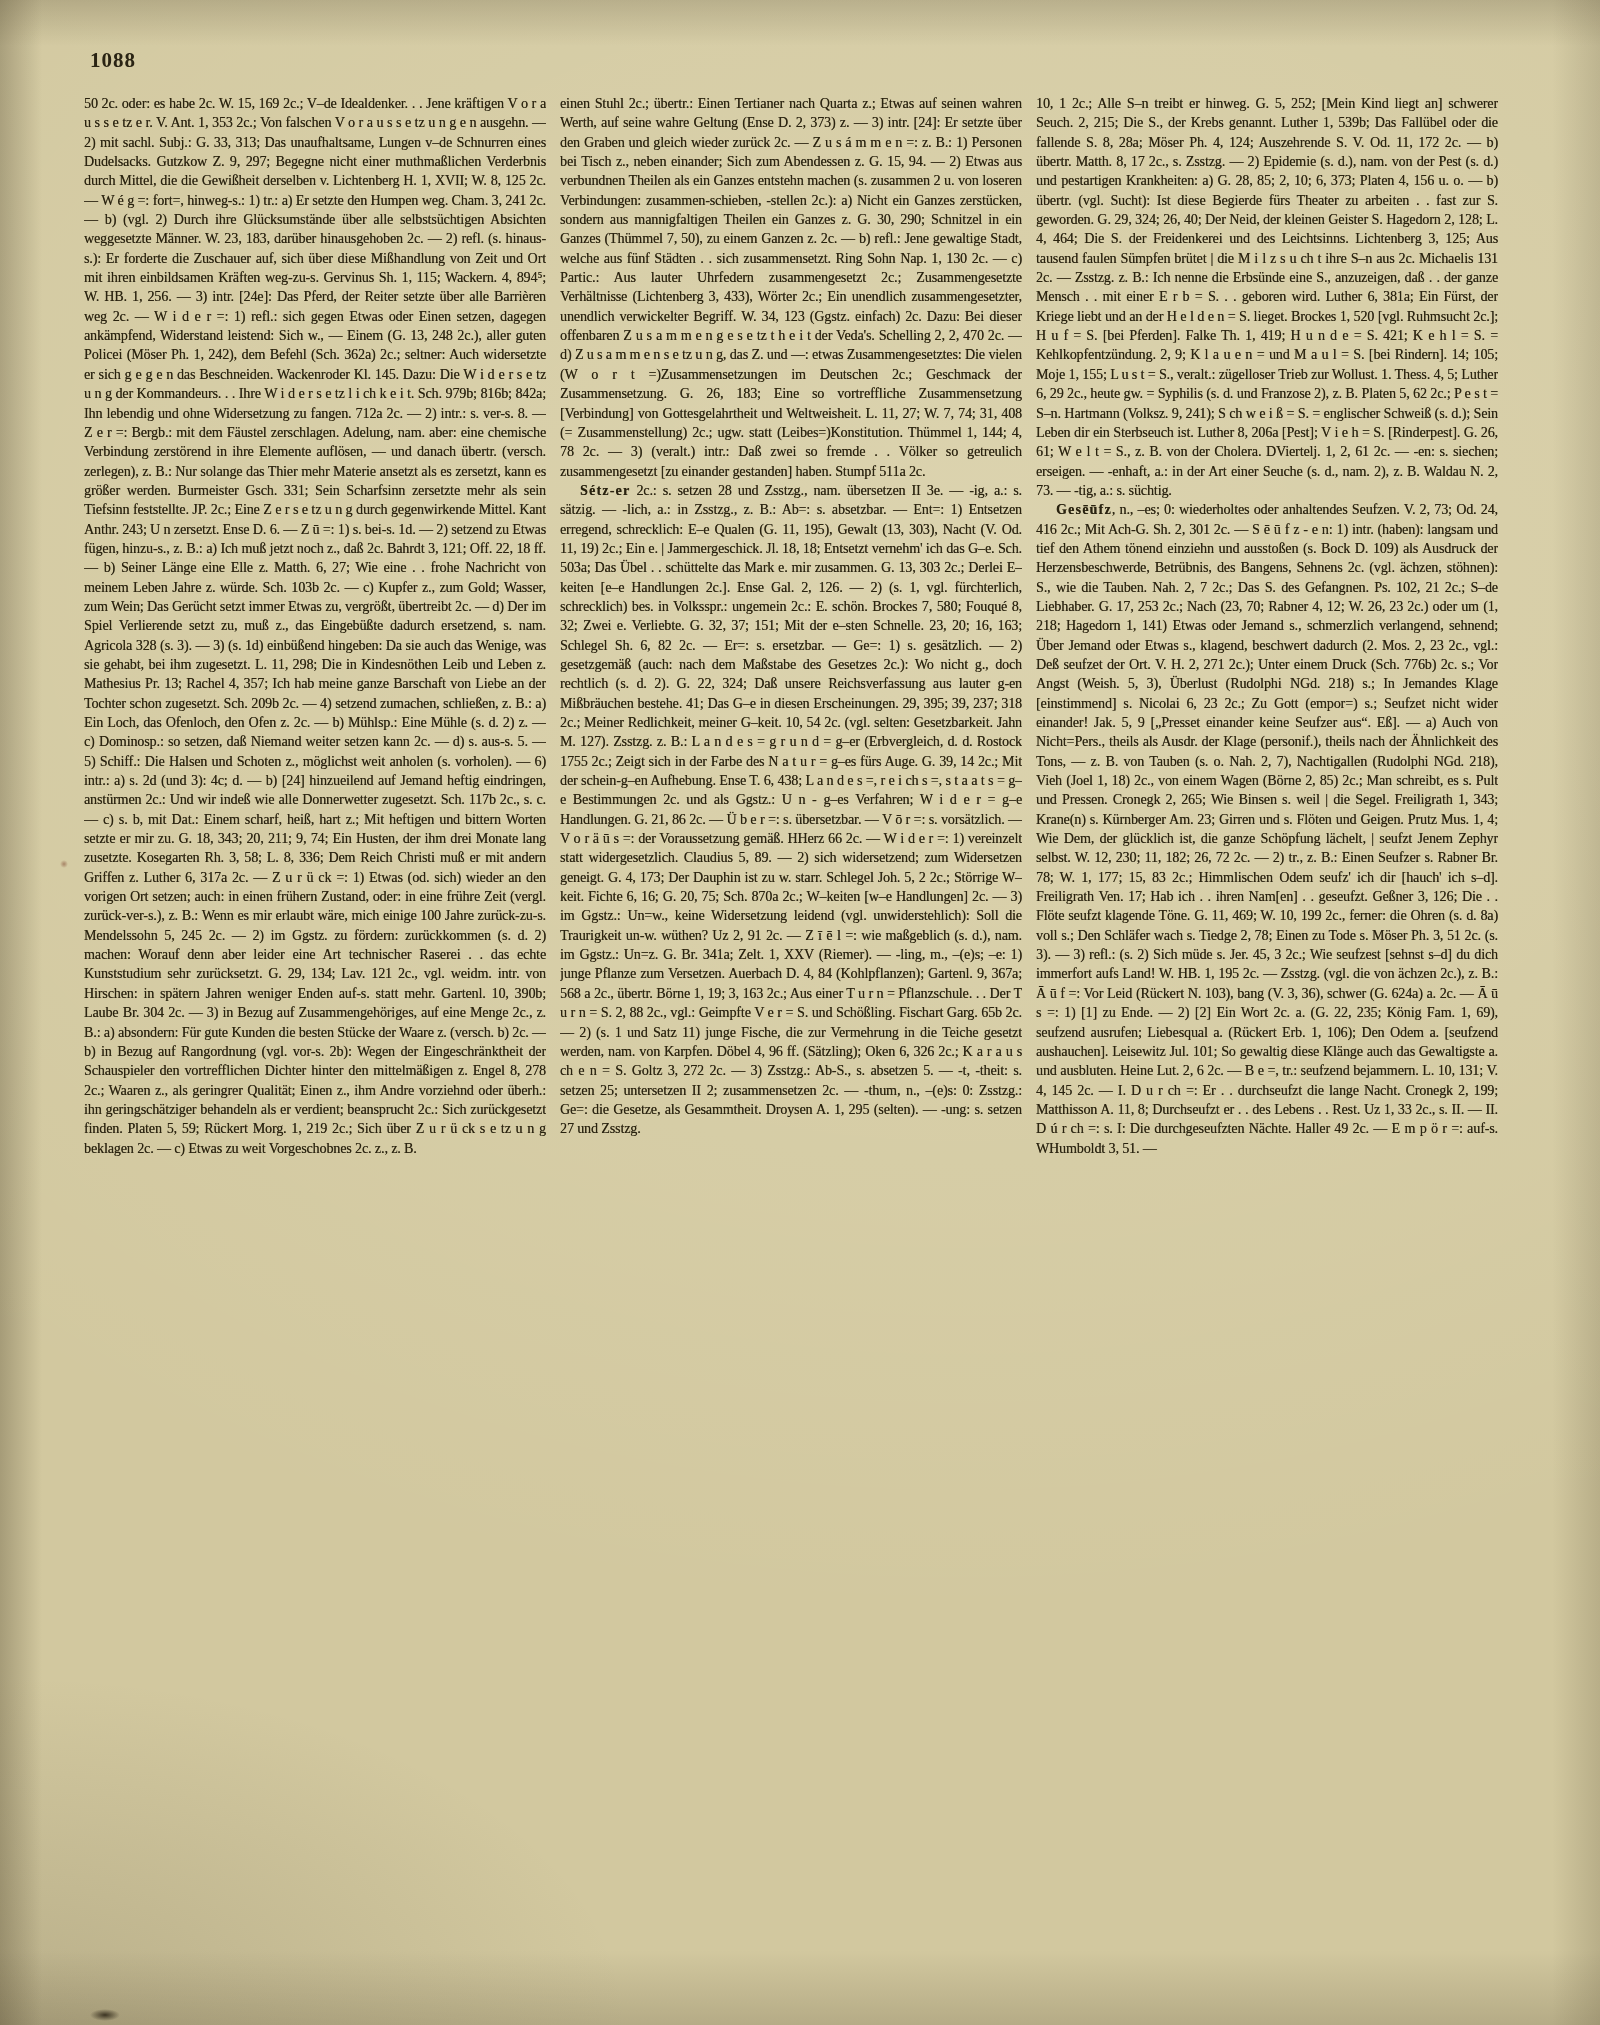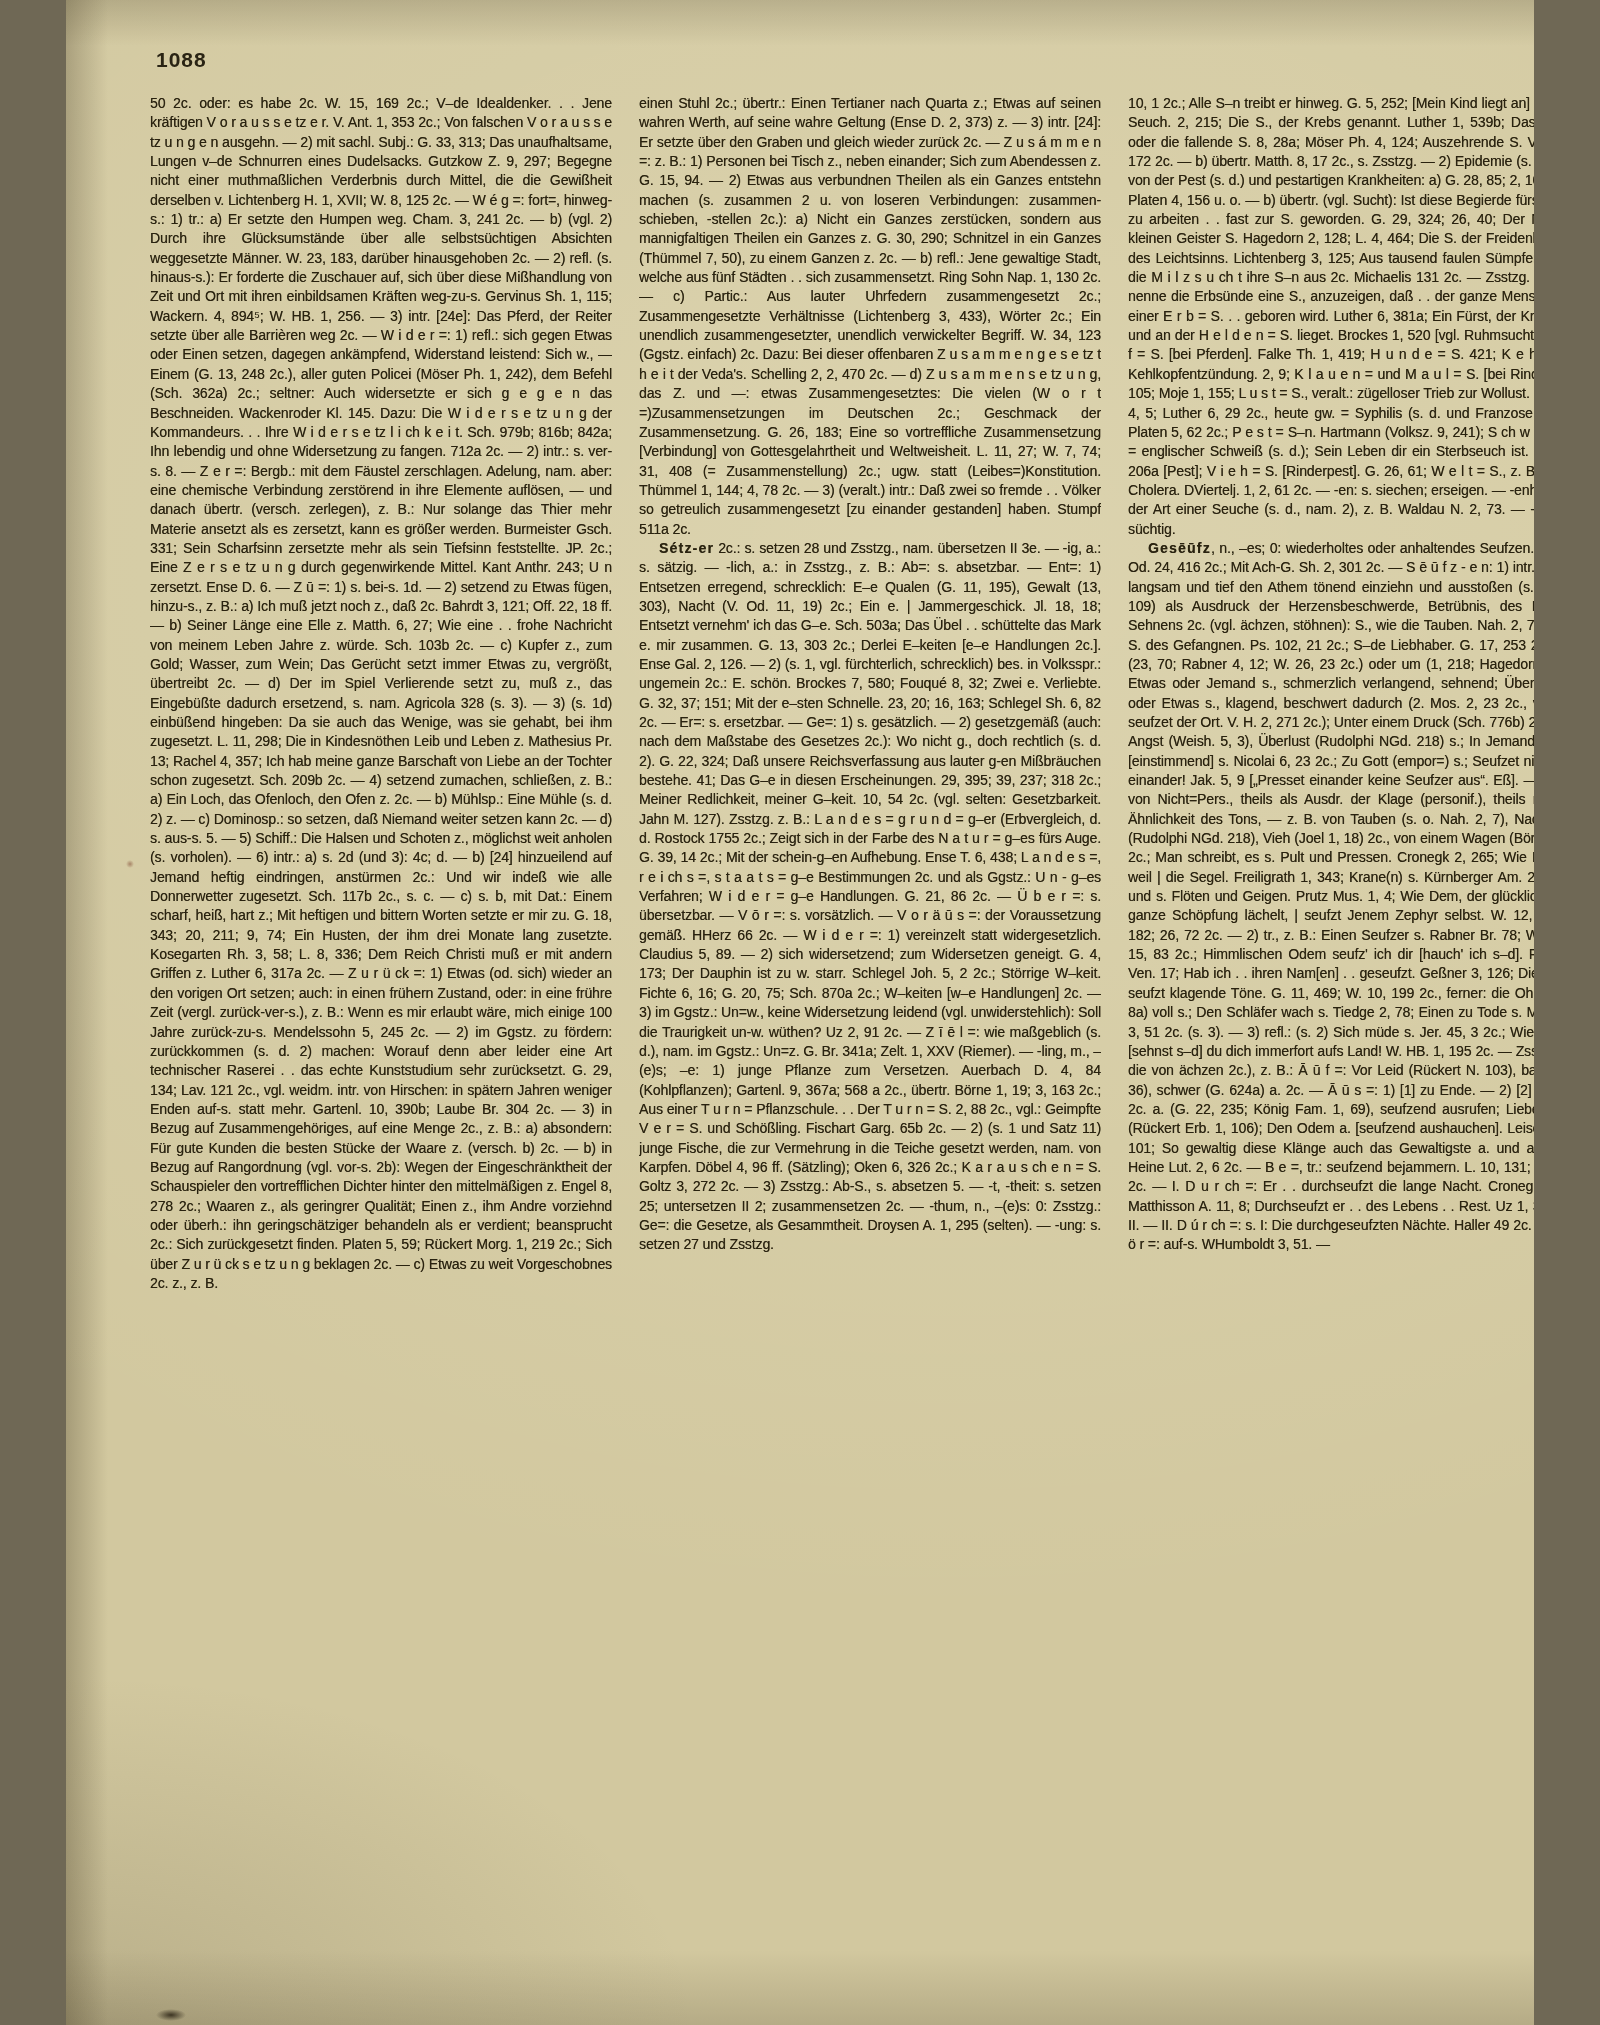--- a/index.html
+++ b/index.html
@@ -1,41 +1,41 @@
 <!DOCTYPE html>
 <html lang="de"><head>
 <meta charset="utf-8">
 <style>
   html,body{margin:0;padding:0;background:#6f6855;}
   .page{
     position:relative;
-    width:1468px;height:2025px;
+    width:1600px;height:2025px;
     margin:0 auto;
     overflow:hidden;
     background:
       radial-gradient(2300px 1700px at 60% 28%, rgba(255,252,232,.22), rgba(0,0,0,0) 62%),
       linear-gradient(90deg, rgba(80,70,45,.34) 0px, rgba(80,70,45,0) 42px, rgba(80,70,45,0) 1552px, rgba(80,70,45,.20) 1600px),
       linear-gradient(180deg, rgba(80,70,45,.25) 0px, rgba(80,70,45,0) 46px, rgba(80,70,45,0) 1950px, rgba(80,70,45,.22) 2025px),
       radial-gradient(900px 500px at 0% 100%, rgba(70,60,38,.18), rgba(0,0,0,0) 70%),
       #d2c89f;
-    font-family:Liberation Sans, sans-serif;
+    font-family:Liberation Serif, serif;
     color:#262013;
   }
   .running-header{
     position:absolute;top:48px;left:84px;width:1440px;height:30px;
   }
   .page-number{
     position:absolute;left:6px;top:0;
     font-size:21px;font-weight:bold;letter-spacing:1px;color:#2a2414;
   }
   .head-row{display:flex;width:100%;}
   .head-slot{flex:1;text-align:center;font-size:17px;font-weight:bold;letter-spacing:.6px;color:#2a2414;}
   .text-block{
     position:absolute;top:94px;left:84px;width:1440px;
-    display:flex;gap:27px;
+    display:flex;gap:14px;
   }
   .column{
     width:462px;height:1808px;overflow:hidden;
     text-align:justify;
     font-size:14px;line-height:19.35px;
     letter-spacing:-0.1px;
     color:#29220f;
     text-shadow:0.25px 0 0 rgba(41,34,15,.65);
     hyphens:auto;
   }

